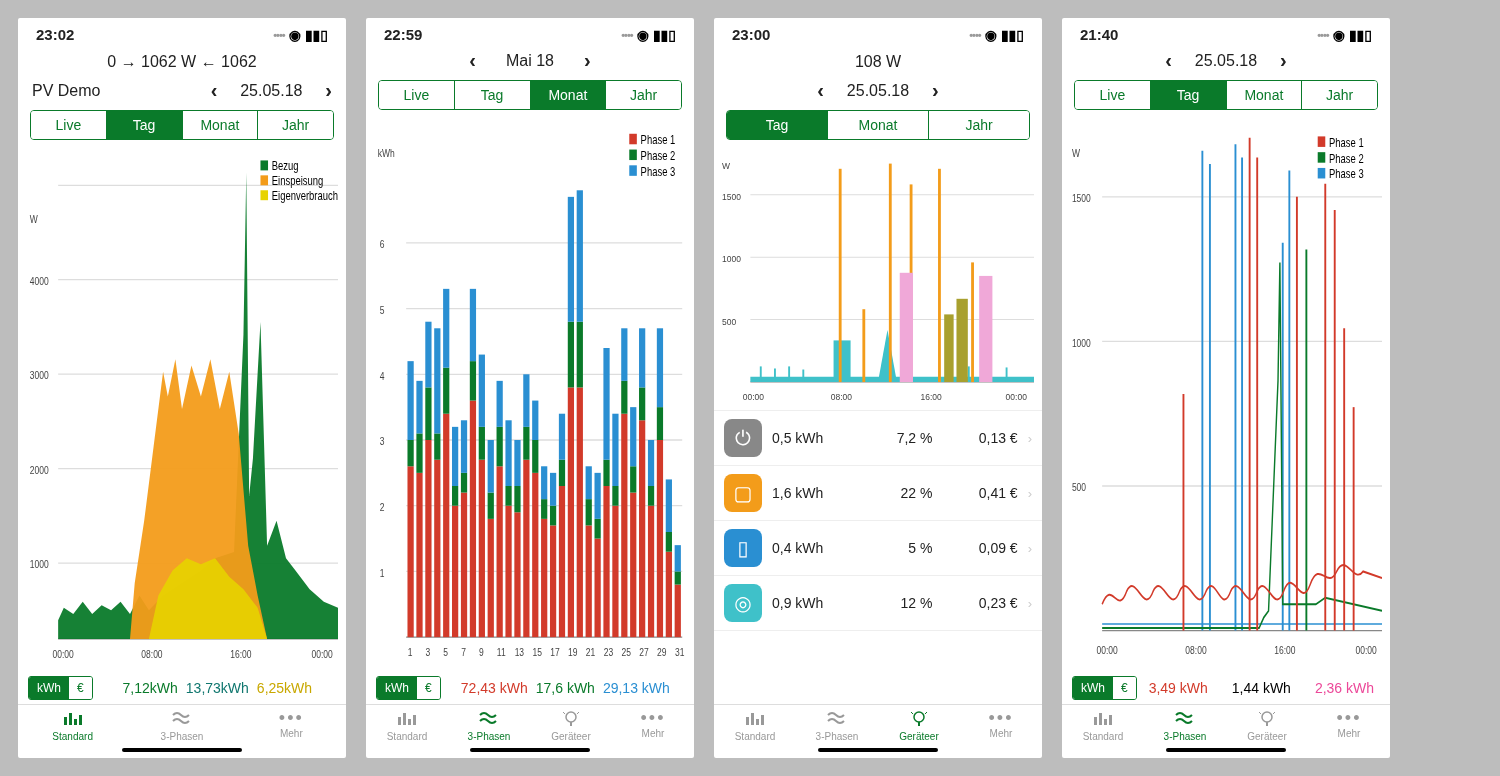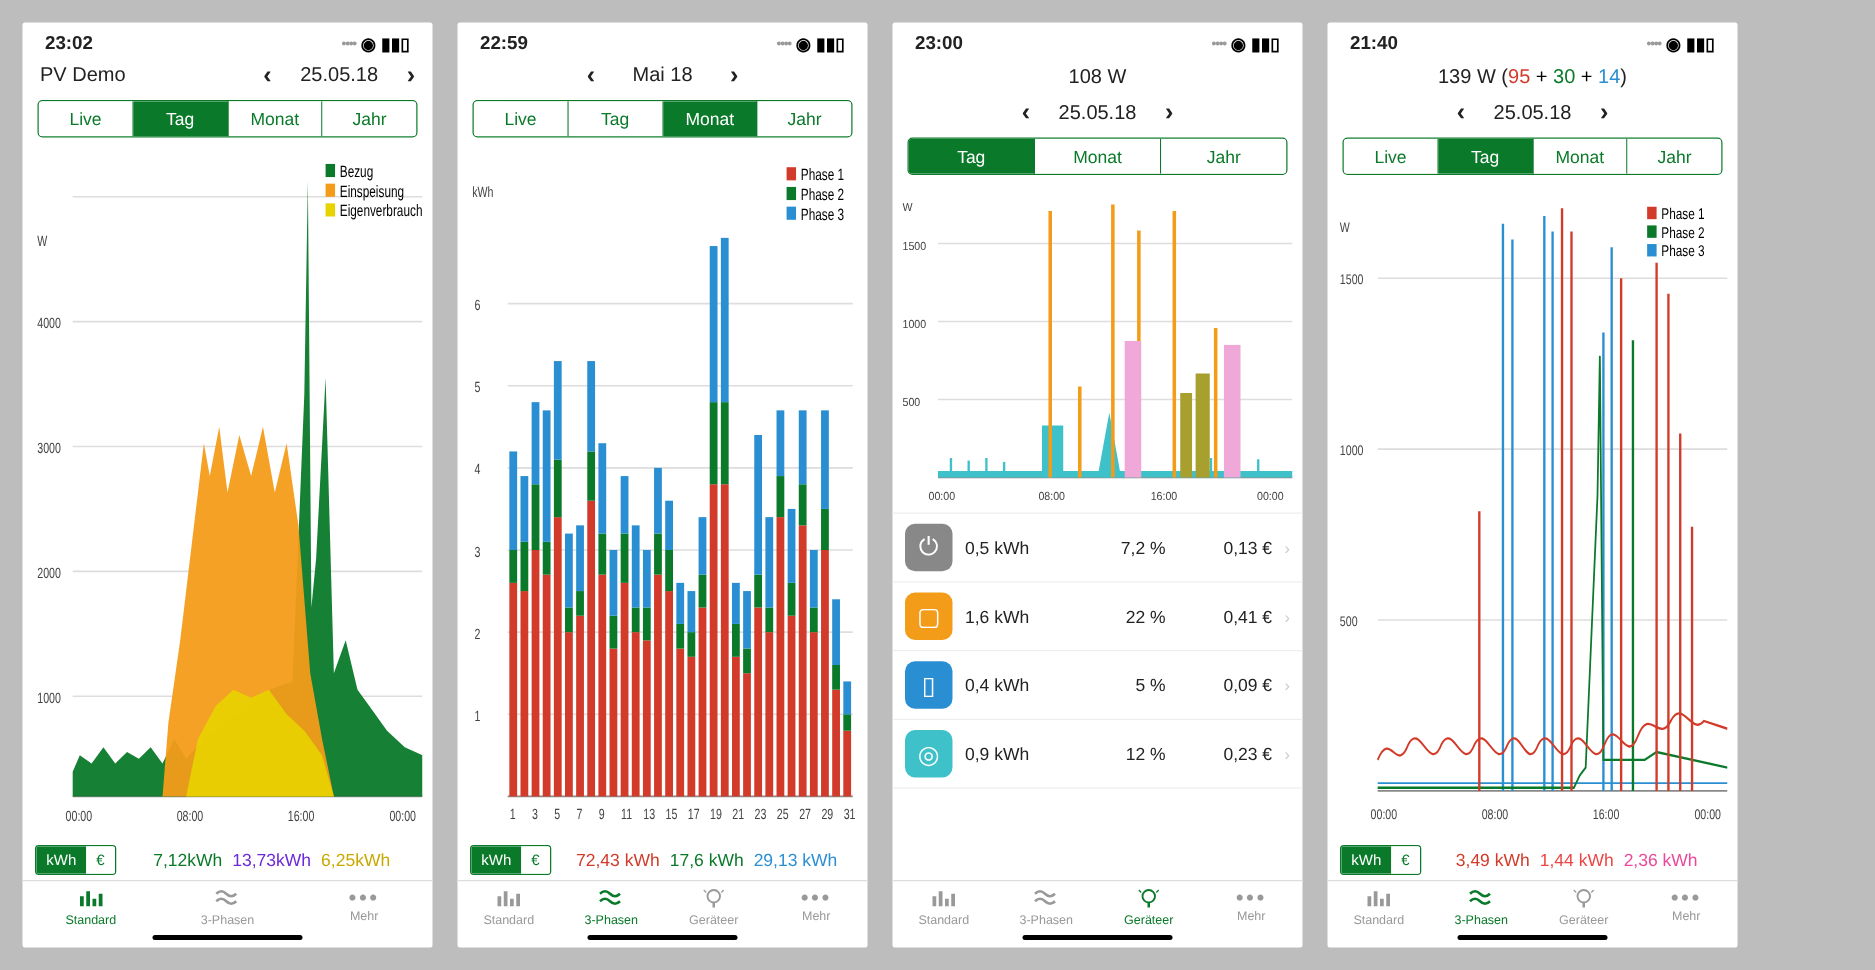--- a/index.html
+++ b/index.html
@@ -141,20 +141,21 @@
 
 <div class="phone">
   <div class="statusbar">
     <span>23:02</span>
     <span class="status-icons">
         <span class="status-dots">••••</span> 
         <span>◉</span> 
         <span>▮▮▯</span>
       </span>
   </div>
+  <div class="summary-line">0 → 1062 W ← 1062</div>
   <div class="nav-row">
     <span style="padding-left:14px;font-size:16px;">PV Demo</span>
     <span class="spacer"></span>
     <span class="chev">‹</span>
     <span class="label">25.05.18</span>
     <span class="chev" style="padding-right:14px;">›</span>
   </div>
   <div class="segmented" id="seg0">
       <div class="seg">Live</div>
       <div class="seg active">Tag</div>
@@ -197,21 +198,21 @@
           <rect x="248" y="34" width="8" height="8" fill="#e7d300"></rect>
           <text x="260" y="42" class="legend" fill="#000">Eigenverbrauch</text>
         </g>
     </svg>
   </div>
   <div class="footer-line">
     <div class="unit-toggle" id="ut0">
         <div class="u active">kWh</div>
         <div class="u">€</div>
       </div>
-    <div style="flex:1;text-align:center" id="fv0"><span style="color: rgb(10, 122, 42); margin: 0px 4px;">7,12kWh</span><span style="color: #6d28d9; margin: 0px 4px;">13,73kWh</span><span style="color: rgb(201, 168, 0); margin: 0px 4px;">6,25kWh</span></div>
+    <div style="flex:1;text-align:center" id="fv0"><span style="color: rgb(10, 122, 42); margin: 0px 4px;">7,12kWh</span><span style="color: #0f766e; margin: 0px 4px;">13,73kWh</span><span style="color: rgb(201, 168, 0); margin: 0px 4px;">6,25kWh</span></div>
   </div>
   <div class="tabbar" id="tb0">
       <div class="tab active">
         <span class="ticon"><svg width="22" height="18">
             <rect x="2" y="8" width="3" height="8" fill="#0a7a2a"></rect>
             <rect x="7" y="4" width="3" height="12" fill="#0a7a2a"></rect>
             <rect x="12" y="10" width="3" height="6" fill="#0a7a2a"></rect>
             <rect x="17" y="6" width="3" height="10" fill="#0a7a2a"></rect>
           </svg></span>
         <span>Standard</span>
@@ -565,21 +566,20 @@
 
 <div class="phone">
   <div class="statusbar">
     <span>21:40</span>
     <span class="status-icons">
         <span class="status-dots">••••</span> 
         <span>◉</span> 
         <span>▮▮▯</span>
       </span>
   </div>
-  <div class="summary-line" id="sum3">139 W (<span style="color:#d23a2a">95</span><span style="color:#000"> + </span><span style="color:#0a7a2a">30</span><span style="color:#000"> + </span><span style="color:#2a8fd2">14</span>)</div>
   <div class="nav-row">
     <span class="spacer"></span>
     <span class="chev">‹</span>
     <span class="label">25.05.18</span>
     <span class="chev">›</span>
     <span class="spacer"></span>
   </div>
   <div class="segmented" id="seg3">
       <div class="seg">Live</div>
       <div class="seg active">Tag</div>
@@ -636,21 +636,21 @@
           <rect x="262" y="38" width="8" height="8" fill="#2a8fd2"></rect>
           <text x="274" y="46" class="legend" fill="#000">Phase 3</text>
         </g>
     </svg>
   </div>
   <div class="footer-line">
     <div class="unit-toggle" id="ut3">
         <div class="u active">kWh</div>
         <div class="u">€</div>
       </div>
-    <div style="flex:1;text-align:center" id="fv3"><span style="color: rgb(210, 58, 42); margin: 0px 4px;">3,49 kWh</span><span style="color: #ef4444; margin: 0px 4px;">1,44 kWh</span><span style="color: #ec4899; margin: 0px 4px;">2,36 kWh</span></div>
+    <div style="flex:1;text-align:center" id="fv3"><span style="color: rgb(210, 58, 42); margin: 0px 4px;">3,49 kWh</span><span style="color: #000000; margin: 0px 20px;">1,44 kWh</span><span style="color: #ec4899; margin: 0px 4px;">2,36 kWh</span></div>
   </div>
   <div class="tabbar" id="tb3">
       <div class="tab">
         <span class="ticon"><svg width="22" height="18">
             <rect x="2" y="8" width="3" height="8" fill="#999"></rect>
             <rect x="7" y="4" width="3" height="12" fill="#999"></rect>
             <rect x="12" y="10" width="3" height="6" fill="#999"></rect>
             <rect x="17" y="6" width="3" height="10" fill="#999"></rect>
           </svg></span>
         <span>Standard</span>

